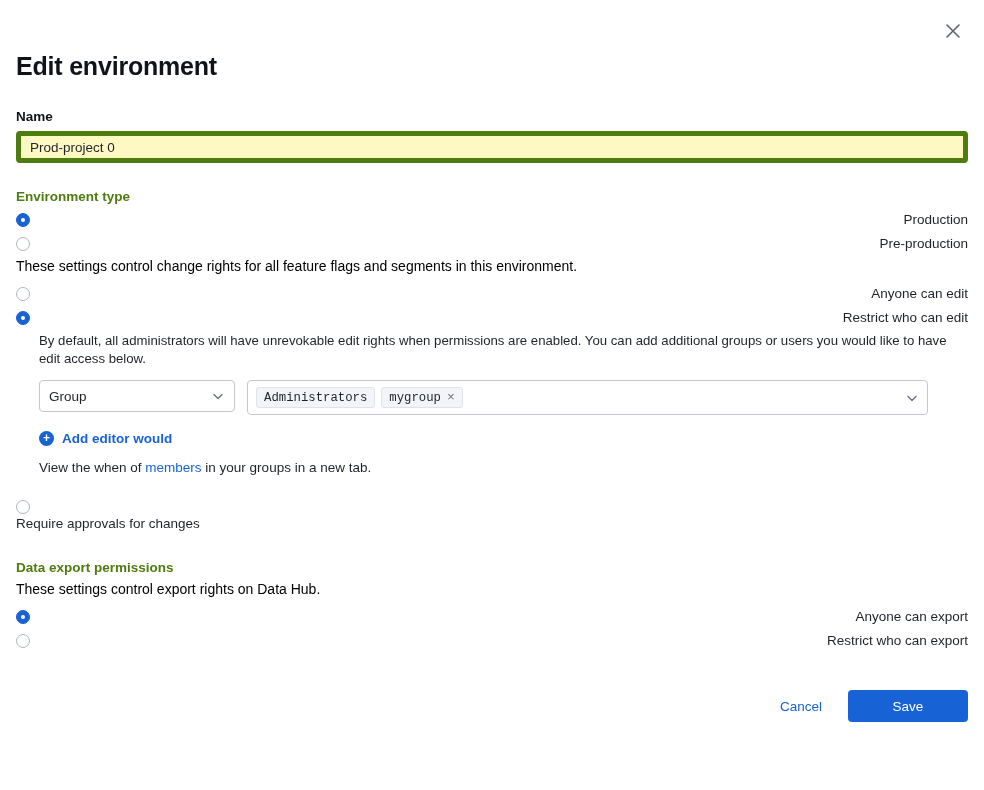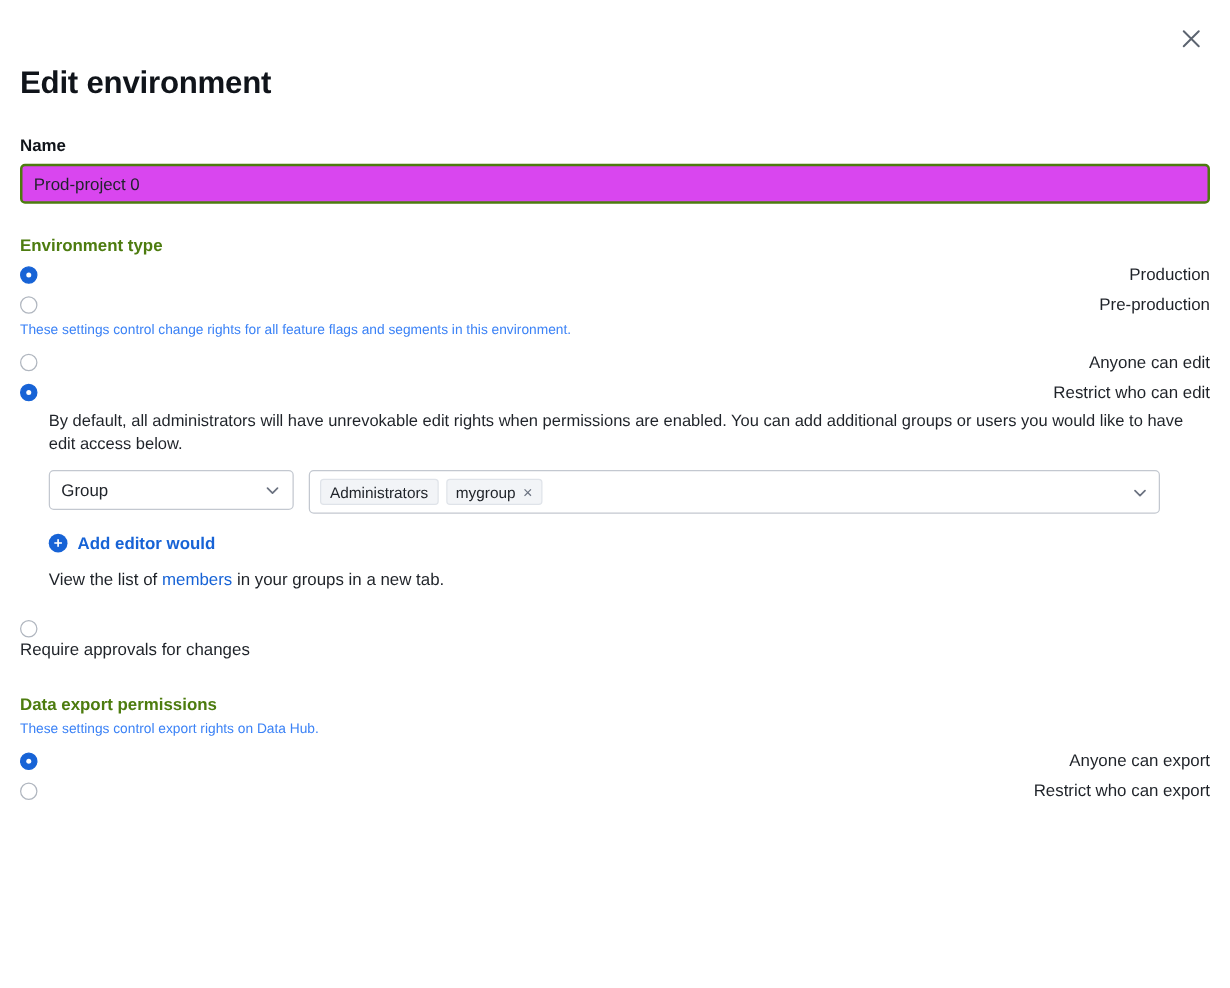--- a/index.html
+++ b/index.html
@@ -46,39 +46,39 @@
     font-size: 13.5px;
     font-weight: bold;
     color: #10141a;
     margin-top: 27px;
     margin-bottom: 7px;
   }
   .text-input {
     display: block;
     width: 952px;
     height: 32px;
-    border: 2px solid #4d7c0f;
+    border: 5px solid #4d7c0f;
     border-radius: 4px;
     padding: 4px 9px;
     font-size: 13.5px;
     font-family: "Liberation Sans", sans-serif;
     color: #1f2329;
     outline: none;
-    background: #d946ef;
+    background: #fef9c3;
   }
   .section-head {
     font-size: 13.5px;
     font-weight: bold;
     color: #4d7c0f;
     margin-top: 26px;
     margin-bottom: 6px;
   }
   .section-sub {
-    font-size: 11px;
-    color: #3b82f6;
+    font-size: 14px;
+    color: #000000;
     margin-bottom: 10px;
   }
   .radio-row {
     display: flex;
     align-items: flex-start;
     margin: 4px 0;
     min-height: 20px;
     justify-content: space-between;
   }
   .radio {
@@ -153,20 +153,21 @@
     align-items: center;
     padding: 0 8px;
     gap: 6px;
     cursor: pointer;
   }
   .tokens-wrap {
     display: flex;
     align-items: center;
     gap: 6px;
     flex: 1 1 auto;
+    font-family: Liberation Mono, monospace;
   }
   .token {
     display: inline-flex;
     align-items: center;
     gap: 6px;
     background: #f2f4f7;
     border: 1px solid #dfe3e9;
     border-radius: 3px;
     height: 21px;
     padding: 0 7px;
@@ -316,34 +317,38 @@
       </span>
     </div>
   </div>
 
   <div class="add-editor">
     <span class="plus-icon">+</span>
     <span class="add-editor-label">Add editor would</span>
   </div>
 
   <div class="view-list">
-    <span>View the list of </span><a class="link">members</a><span> in your groups in a new tab.</span>
+    <span>View the when of </span><a class="link">members</a><span> in your groups in a new tab.</span>
   </div>
 
   <div class="radio-row mt22">
     <span class="radio"></span>
     <span class="radio-label">Require approvals for changes</span>
   </div>
 
   <div class="section-head">Data export permissions</div>
   <div class="section-sub">These settings control export rights on Data Hub.</div>
 
   <div class="radio-row">
     <span class="radio checked"></span>
     <span class="radio-label">Anyone can export</span>
   </div>
   <div class="radio-row">
     <span class="radio"></span>
     <span class="radio-label">Restrict who can export</span>
   </div>
 
+  <div class="footer">
+    <button class="cancel-btn">Cancel</button>
+    <button class="save-btn">Save</button>
+  </div>
 
 </div>
 
 </body></html>

